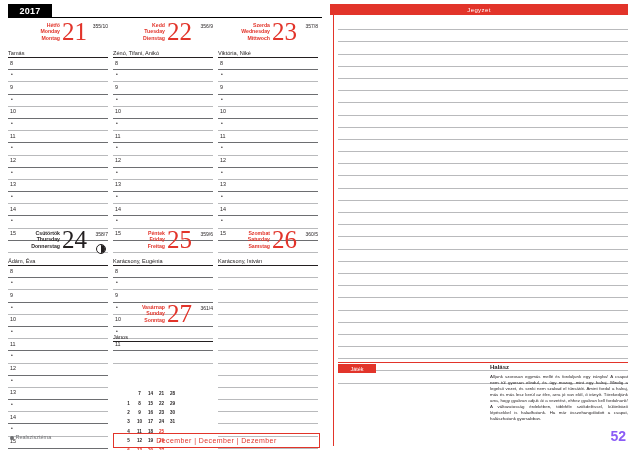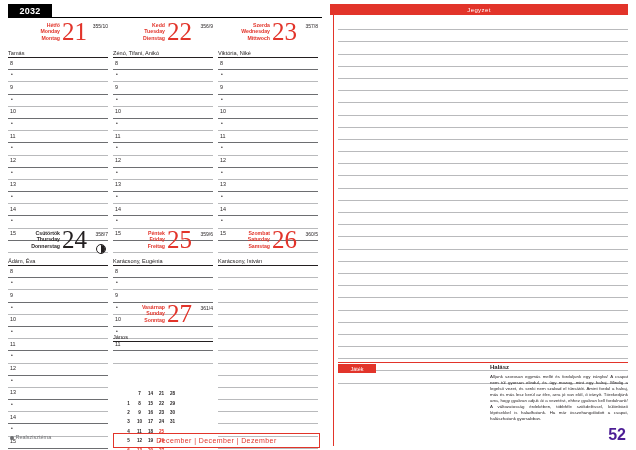--- a/index.html
+++ b/index.html
@@ -115,30 +115,30 @@
   }
   .game-rule{position:absolute;left:8px;top:358px;width:290px;height:.8px;background:#e2342a;}
   .game-title{
     position:absolute;left:160px;top:360px;font-size:6px;font-weight:bold;color:#231f20;
   }
   .game-body{
     position:absolute;left:160px;top:370px;width:138px;
     font-size:4.4px;line-height:6px;color:#231f20;text-align:justify;
   }
   .pagenum{
-    position:absolute;right:2px;bottom:2px;font-size:16px;color:#4c1d95;font-weight:bold;padding-left:43px;
+    position:absolute;right:2px;bottom:2px;font-size:14px;color:#8b5cf6;font-weight:bold;padding-left:43px;
   }
 </style>
 </head>
 <body>
 
 <div class="page">
 
   <div class="left">
-    <div class="year-box">2032</div>
+    <div class="year-box">2017</div>
     <div class="year-rule"></div>
 
     <div class="daycol c1" style="top:18px;">
       <div class="dayhead">
         <div class="dow">
           <span class="hu">Hétfő</span>
           <span class="en">Monday</span>
           <span class="de">Montag</span>
         </div>
         <div class="daynum">21</div>

